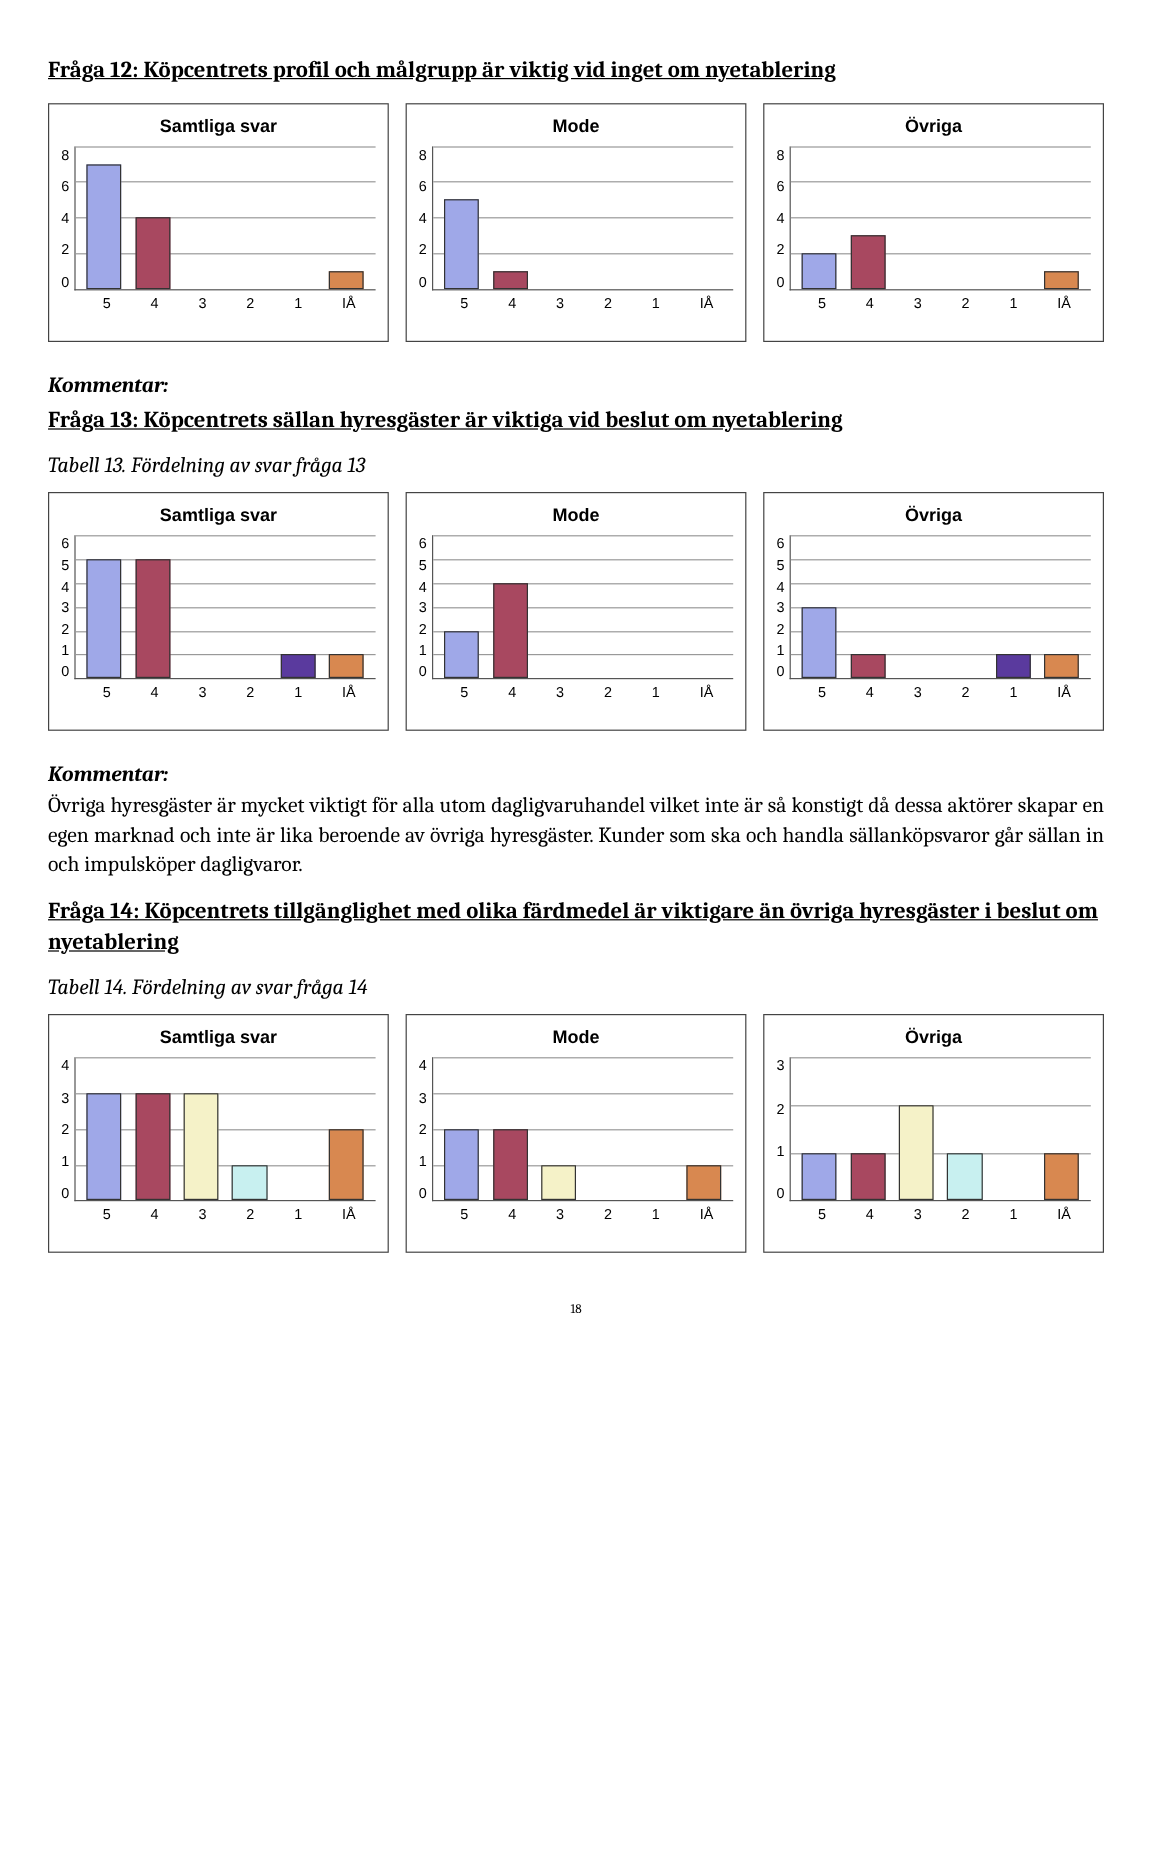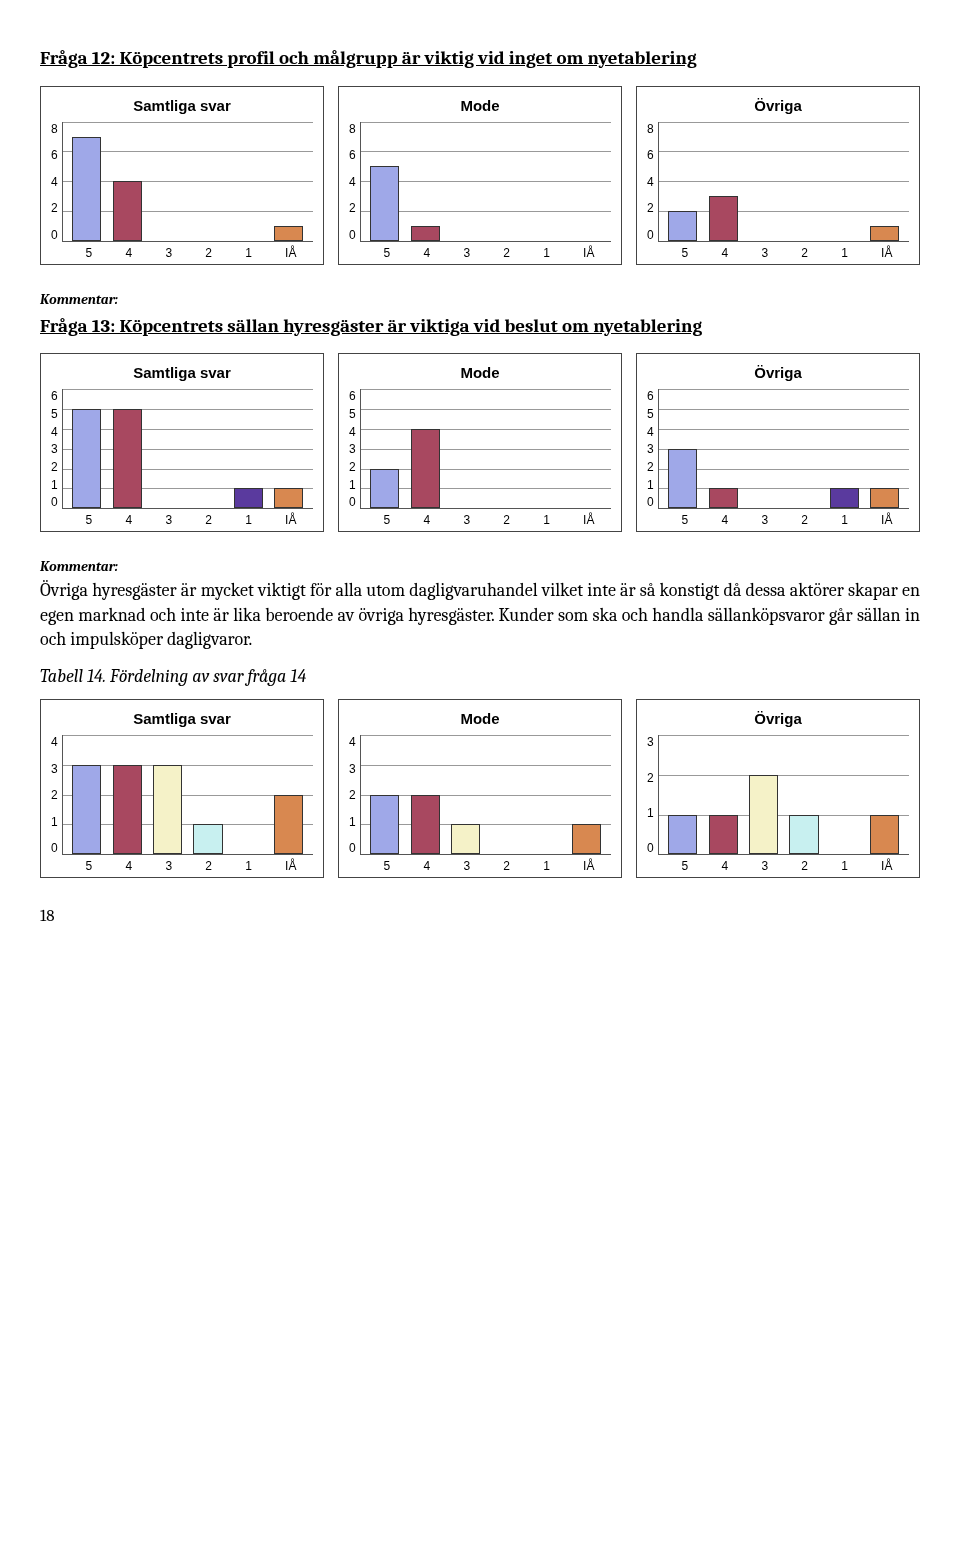--- a/index.html
+++ b/index.html
@@ -1,31 +1,31 @@
 <!DOCTYPE html>
 <html><head>
 <meta charset="utf-8">
 <style>
   html,body{margin:0;padding:0;background:#fff;font-family:Cambria,Georgia,serif;color:#000}
   .page{width:880px;margin:0 auto;padding:40px 40px 30px 40px}
   .heading{font-weight:bold;font-size:19px;text-decoration:underline;margin:6px 0 14px 0;line-height:1.35}
   .caption{font-style:italic;font-size:18px;margin:0 0 12px 0}
-  .section-label{font-style:italic;font-weight:bold;font-size:14px;margin:26px 0 4px 0}
+  .section-label{font-style:italic;font-weight:bold;font-size:18px;margin:26px 0 4px 0}
   .body-text{font-size:18px;line-height:1.35;margin:0 0 14px 0;text-align:justify}
   .charts-row{display:flex;justify-content:space-between;margin:8px 0 8px 0}
-  .chart-box{border:1px solid #444;padding:10px 10px 4px 10px;box-sizing:border-box}
+  .chart-box{border:1px solid #444;padding:10px 10px 24px 10px;box-sizing:border-box}
   .chart-title{font-family:Arial,Helvetica,sans-serif;font-weight:bold;font-size:15px;text-align:center;margin-bottom:8px}
   .plot{display:flex;align-items:stretch}
   .yaxis{display:flex;flex-direction:column;justify-content:space-between;font-family:Arial,sans-serif;font-size:12px;text-align:right;padding-right:4px}
   .plot-area{position:relative;flex:1;border-left:1px solid #555;border-bottom:1px solid #555;background:#fff}
   .grid-line{position:absolute;left:0;right:0;border-top:1px solid #999;height:0}
   .bars{position:absolute;left:0;right:0;bottom:0;top:0;display:flex;align-items:flex-end;justify-content:space-around;padding:0 4px}
   .bar{width:12%;border:1px solid #333;box-sizing:border-box}
   .xaxis{display:flex;justify-content:space-around;font-family:Arial,sans-serif;font-size:12px;padding-left:18px;margin-top:4px}
-  .pagenum{text-align:left;font-size:17px;margin-top:28px}
+  .pagenum{text-align:center;font-size:11px;margin-top:40px}
 </style>
 </head>
 <body>
 <div class="page">
 
 <div class="heading">Fråga 12: Köpcentrets profil och målgrupp är viktig vid inget om nyetablering</div>
 
 <div class="charts-row">
   <div class="chart-box" style="width:284px">
     <div class="chart-title">Samtliga svar</div>
@@ -127,20 +127,21 @@
           <span>2</span>
           <span>1</span>
           <span>IÅ</span>
         </div>
   </div>
 </div>
 
 <div class="section-label">Kommentar:</div>
 
 <div class="heading">Fråga 13: Köpcentrets sällan hyresgäster är viktiga vid beslut om nyetablering</div>
+<div class="caption">Tabell 13. Fördelning av svar fråga 13</div>
 
 <div class="charts-row">
   <div class="chart-box" style="width:284px">
     <div class="chart-title">Samtliga svar</div>
     <div class="plot" style="height:120px">
       <div class="yaxis">
             <span>6</span>
             <span>5</span>
             <span>4</span>
             <span>3</span>
@@ -248,20 +249,21 @@
           <span>2</span>
           <span>1</span>
           <span>IÅ</span>
         </div>
   </div>
 </div>
 
 <div class="section-label">Kommentar:</div>
 <div class="body-text">Övriga hyresgäster är mycket viktigt för alla utom dagligvaruhandel vilket inte är så konstigt då dessa aktörer skapar en egen marknad och inte är lika beroende av övriga hyresgäster. Kunder som ska och handla sällanköpsvaror går sällan in och impulsköper dagligvaror.</div>
 
+<div class="heading">Fråga 14: Köpcentrets tillgänglighet med olika färdmedel är viktigare än övriga hyresgäster i beslut om nyetablering</div>
 <div class="caption">Tabell 14. Fördelning av svar fråga 14</div>
 
 <div class="charts-row">
   <div class="chart-box" style="width:284px">
     <div class="chart-title">Samtliga svar</div>
     <div class="plot" style="height:120px">
       <div class="yaxis">
             <span>4</span>
             <span>3</span>
             <span>2</span>

